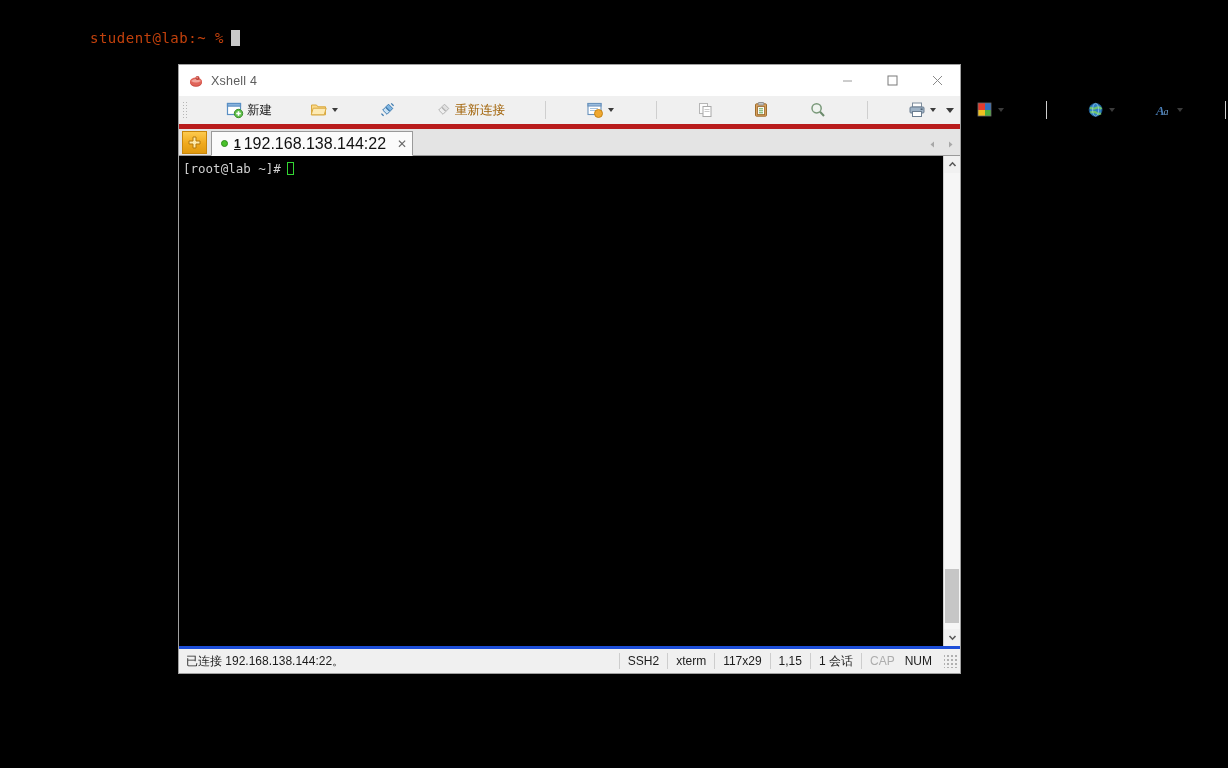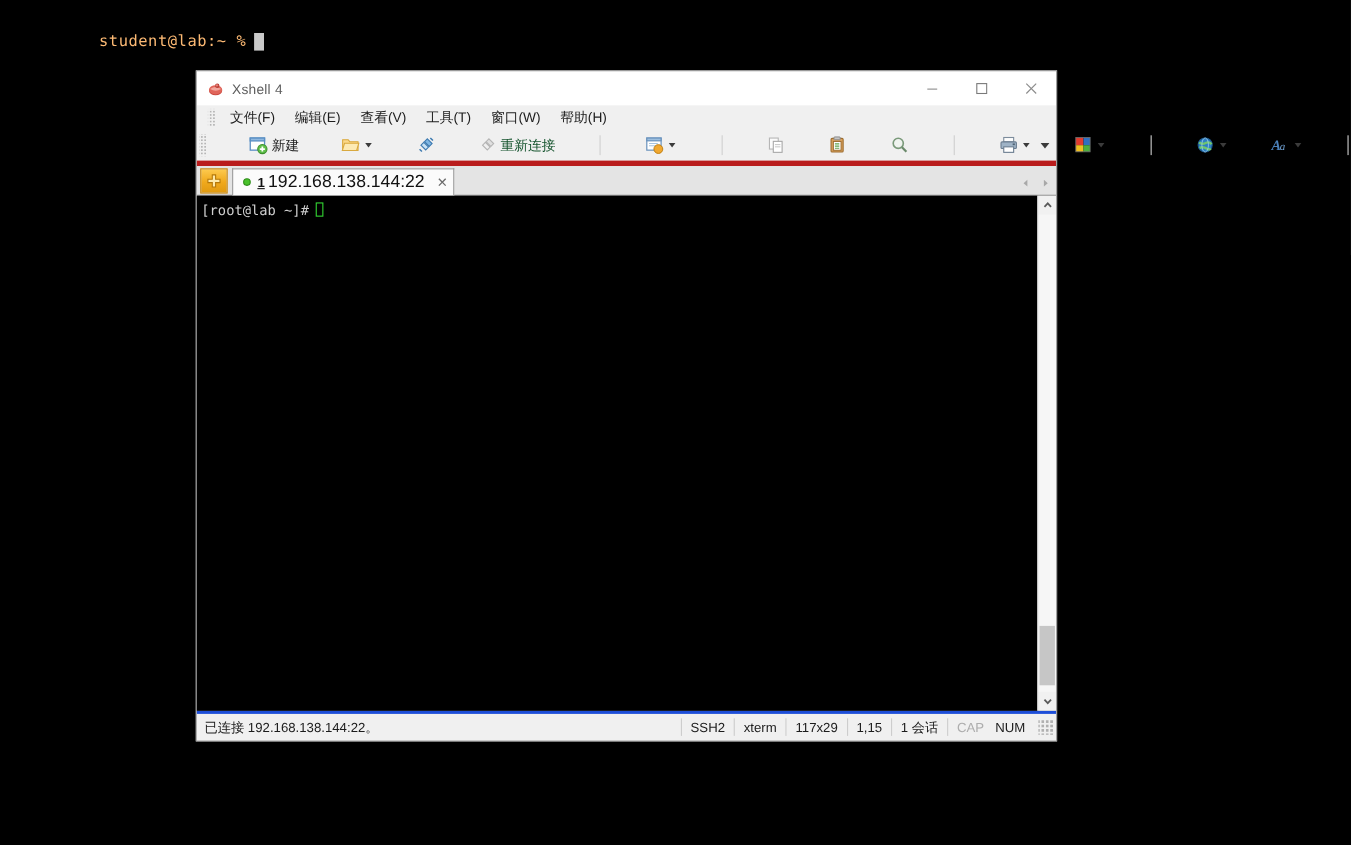--- a/index.html
+++ b/index.html
@@ -15,21 +15,21 @@
     font-family: "Liberation Sans", sans-serif;
   }
 
   
   .desktop-prompt {
     position: absolute;
     left: 90px;
     top: 30px;
     font-family: "DejaVu Sans Mono", monospace;
     font-size: 14px;
-    color: #fdba74;
+    color: #c2410c;
     letter-spacing: 0.5px;
     white-space: pre;
     display: flex;
     align-items: center;
     justify-content: space-between;
   }
   .desktop-cursor {
     display: inline-block;
     width: 9px;
     height: 16px;
@@ -137,21 +137,21 @@
     padding: 0 3px;
     cursor: default;
     flex: 0 0 auto;
   }
   .tb-label {
     font-size: 12.5px;
     color: #1c1c1c;
     margin-left: 3px;
     white-space: nowrap;
   }
-  .tb-label.disabled { color: #14532d; }
+  .tb-label.disabled { color: #a16207; }
   .tb-sep {
     width: 1px;
     height: 18px;
     background: #cfcfcf;
     margin: 0 5px;
     flex: 0 0 auto;
   }
   .tb-caret {
     width: 0; height: 0;
     border-left: 3.5px solid transparent;
@@ -375,29 +375,20 @@
       </div>
       <div class="win-btn close">
         <svg width="11" height="11" viewBox="0 0 11 11">
           <line x1="1" y1="1" x2="10" y2="10" stroke="#8a8a8a" stroke-width="1"></line>
           <line x1="10" y1="1" x2="1" y2="10" stroke="#8a8a8a" stroke-width="1"></line>
         </svg>
       </div>
     </div>
   </div>
 
-  <div class="menubar">
-    <div class="grip" style="height:16px;margin-left:0;margin-right:4px;"></div>
-    <div class="menu-item">文件(F)</div>
-    <div class="menu-item">编辑(E)</div>
-    <div class="menu-item">查看(V)</div>
-    <div class="menu-item">工具(T)</div>
-    <div class="menu-item">窗口(W)</div>
-    <div class="menu-item">帮助(H)</div>
-  </div>
 
   <div class="toolbar">
     <div class="grip"></div>
 
     <div class="tb-btn">
       <svg width="18" height="18" viewBox="0 0 18 18">
         <rect x="1.5" y="2.5" width="13" height="11" fill="#ffffff" stroke="#5a8fc4" stroke-width="1.2"></rect>
         <rect x="1.5" y="2.5" width="13" height="2.6" fill="#8fb8df" stroke="#5a8fc4" stroke-width="1.2"></rect>
         <circle cx="12.5" cy="12.5" r="4.2" fill="#5fbf4a" stroke="#3c8f2c" stroke-width="1"></circle>
         <line x1="12.5" y1="10.2" x2="12.5" y2="14.8" stroke="#fff" stroke-width="1.6"></line>

